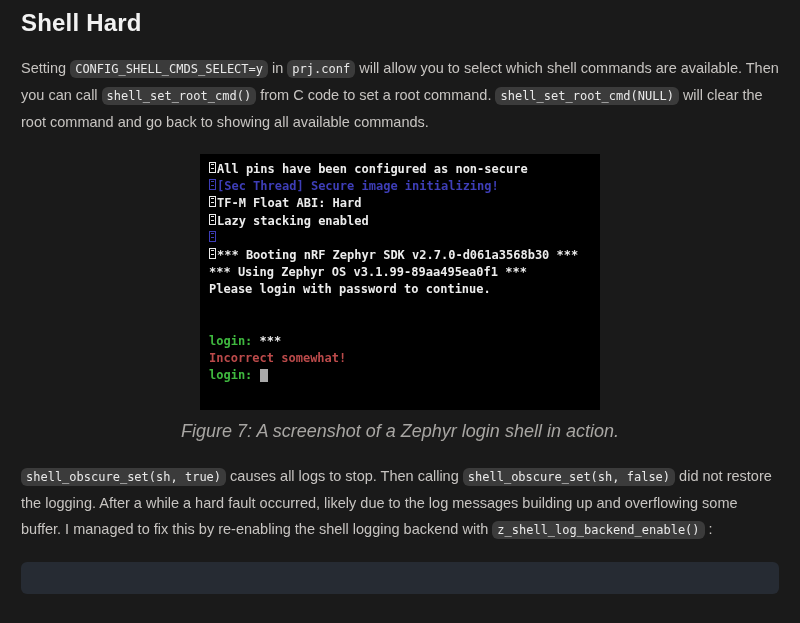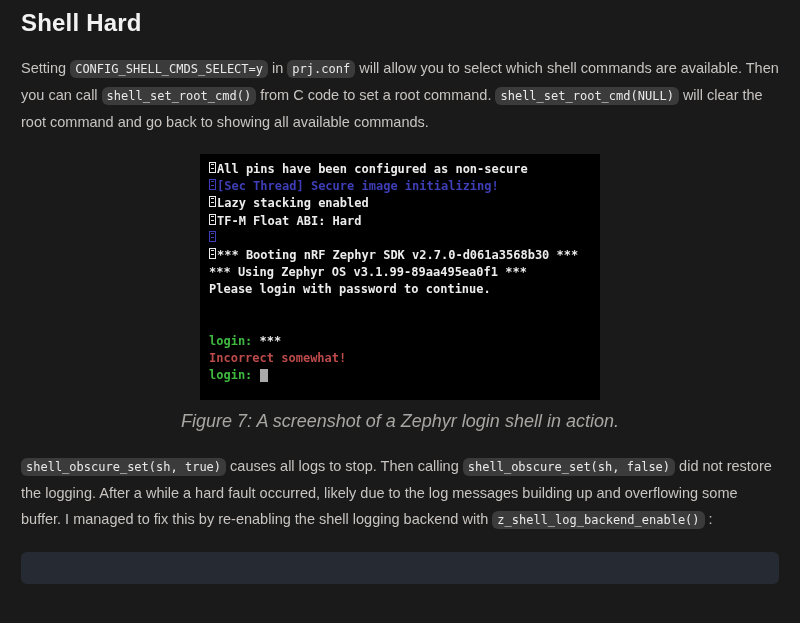--- a/index.html
+++ b/index.html
@@ -28,21 +28,21 @@
     color:var(--inline-code-text,#e9e9e9);
     padding:2px 5px;
     border-radius:6px;
     white-space:nowrap;
   }
   figure{margin:12px 0 21px 0;}
   .terminal{
     width:382px;height:228px;
     margin:0 auto;
     background:var(--terminal-bg,#000);
-    padding:7px 9px 11px 9px;
+    padding:7px 9px 21px 9px;
     font-family:"DejaVu Sans Mono","Liberation Mono",monospace;
     font-size:12px;font-weight:700;
     color:var(--terminal-white,#ececec);
     overflow:hidden;
   }
   .term-line{white-space:pre;line-height:17.2px;min-height:17.2px;}
   .term-white{color:var(--terminal-white,#ececec);}
   .term-blue{color:var(--terminal-blue,#3e3eb8);}
   .term-green{color:var(--terminal-green,#3fb83f);}
   .term-red{color:var(--terminal-red,#bb4a4a);}
@@ -90,22 +90,22 @@
 
 <div class="page">
   <h1>Shell Hard</h1>
 
   <p class="para">Setting <code class="inline-code">CONFIG_SHELL_CMDS_SELECT=y</code> in <code class="inline-code">prj.conf</code> will allow you to select which shell commands are available. Then you can call <code class="inline-code">shell_set_root_cmd()</code> from C code to set a root command. <code class="inline-code">shell_set_root_cmd(NULL)</code> will clear the root command and go back to showing all available commands.</p>
 
   <figure>
     <div class="terminal" id="terminal">
         <div class="term-line"><span class="tofu term-white"></span><span class="term-white">All pins have been configured as non-secure</span></div>
         <div class="term-line"><span class="tofu term-blue"></span><span class="term-blue">[Sec Thread] Secure image initializing!</span></div>
+        <div class="term-line"><span class="tofu term-white"></span><span class="term-white">TF-M Float ABI: Hard</span></div>
         <div class="term-line"><span class="tofu term-white"></span><span class="term-white">Lazy stacking enabled</span></div>
-        <div class="term-line"><span class="tofu term-white"></span><span class="term-white">TF-M Float ABI: Hard</span></div>
         <div class="term-line"><span class="tofu term-blue"></span></div>
         <div class="term-line"><span class="tofu term-white"></span><span class="term-white">*** Booting nRF Zephyr SDK v2.7.0-d061a3568b30 ***</span></div>
         <div class="term-line"><span class="term-white">*** Using Zephyr OS v3.1.99-89aa495ea0f1 ***</span></div>
         <div class="term-line"><span class="term-white">Please login with password to continue.</span></div>
         <div class="term-line"></div>
         <div class="term-line"></div>
         <div class="term-line"><span class="term-green">login: </span><span class="term-white">***</span></div>
         <div class="term-line"><span class="term-red">Incorrect somewhat!</span></div>
         <div class="term-line"><span class="term-green">login: </span><span class="cursor"></span></div>
       </div>

